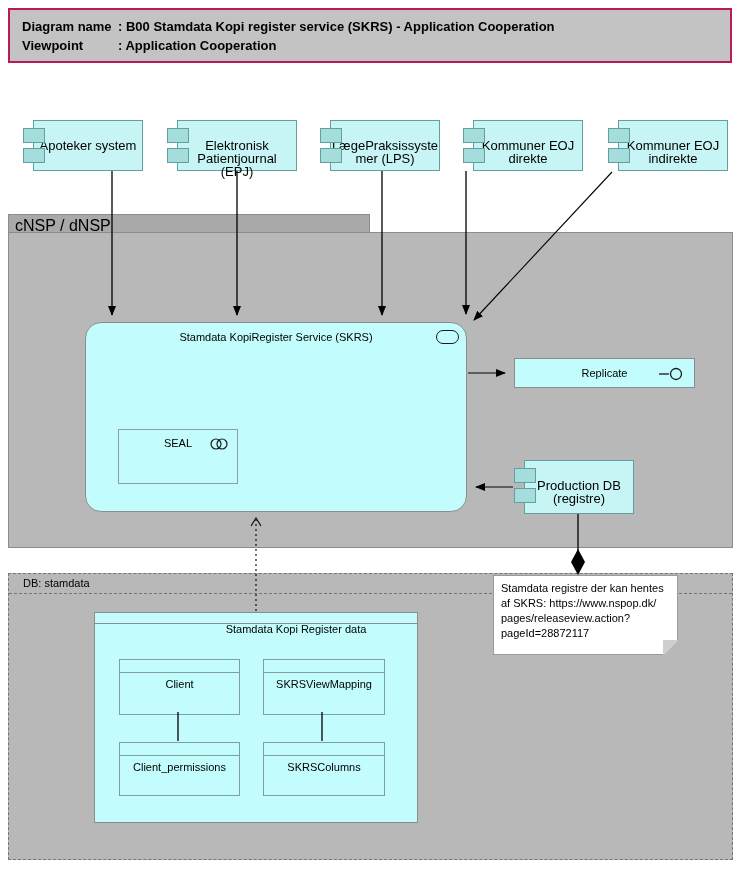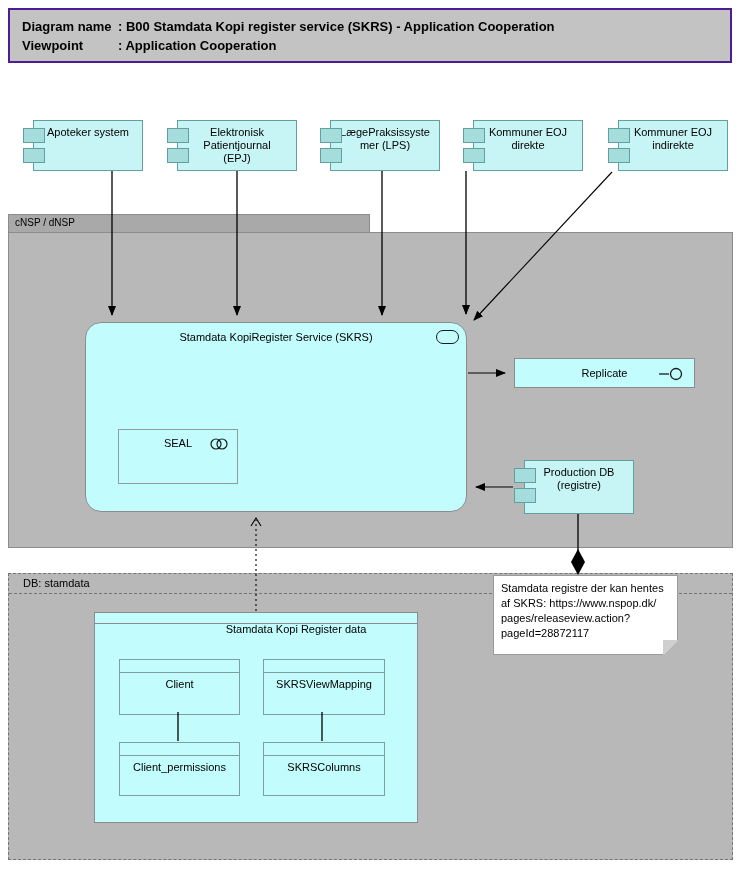--- a/index.html
+++ b/index.html
@@ -4,38 +4,38 @@
 <style>
   html,body{margin:0;padding:0;background:#fff;}
   #stage{
     position:relative;width:741px;height:870px;background:#fff;overflow:hidden;
     font-family:"Liberation Sans","DejaVu Sans",sans-serif;color:#000;
   }
   .abs{position:absolute;box-sizing:border-box;}
 
   
   .titlebar{left:8px;top:8px;width:724px;height:55px;background:#c3c3c3;
-    border:2px solid #4c1d95;padding:7px 12px;font-size:13px;font-weight:bold;line-height:19px;}
+    border:2px solid #be185d;padding:7px 12px;font-size:13px;font-weight:bold;line-height:19px;}
   .t-label{display:inline-block;width:96px;}
 
   
   .component{background:#c7f4f4;border:1px solid #62a0a0;}
   .ctab{position:absolute;left:-11px;width:20px;height:13px;background:#a5dcdc;border:1px solid #62a0a0;}
   .ctab.t1{top:7px}.ctab.t2{top:27px}
-  .clabel{width:100%;text-align:center;font-size:11px;line-height:13px;padding-top:5px;white-space:pre-line;}
+  .clabel{width:100%;text-align:center;font-size:13px;line-height:13px;padding-top:18px;white-space:pre-line;}
 
   .actor0{left:33px;top:120px;width:110px;height:51px;}
   .actor1{left:177px;top:120px;width:120px;height:51px;}
   .actor2{left:330px;top:120px;width:110px;height:51px;}
   .actor3{left:473px;top:120px;width:110px;height:51px;}
   .actor4{left:618px;top:120px;width:110px;height:51px;}
 
   
   .cnsp-tab{left:8px;top:214px;width:362px;height:19px;background:#a9a9a9;border:1px solid #8c8c8c;
-    font-size:10px;padding:2px 6px;}
+    font-size:16px;padding:2px 6px;}
   .cnsp-body{left:8px;top:232px;width:725px;height:316px;background:#b8b8b8;border:1px solid #8c8c8c;}
   .db-body{left:8px;top:573px;width:725px;height:287px;background:#b8b8b8;border:1px dashed #757575;}
   .db-head{position:absolute;left:0;top:0;width:100%;height:20px;border-bottom:1px dashed #757575;
     font-size:11px;padding:3px 14px;box-sizing:border-box;}
 
   
   .skrs{left:85px;top:322px;width:382px;height:190px;background:#c2fcfc;border:1px solid #8c8c8c;border-radius:16px;}
   .skrs-label{position:absolute;top:8px;left:0;width:100%;text-align:center;font-size:11px;}
   .svc-oval{position:absolute;top:7px;right:7px;width:21px;height:12px;border:1.5px solid #1a1a1a;border-radius:7px;}
 

